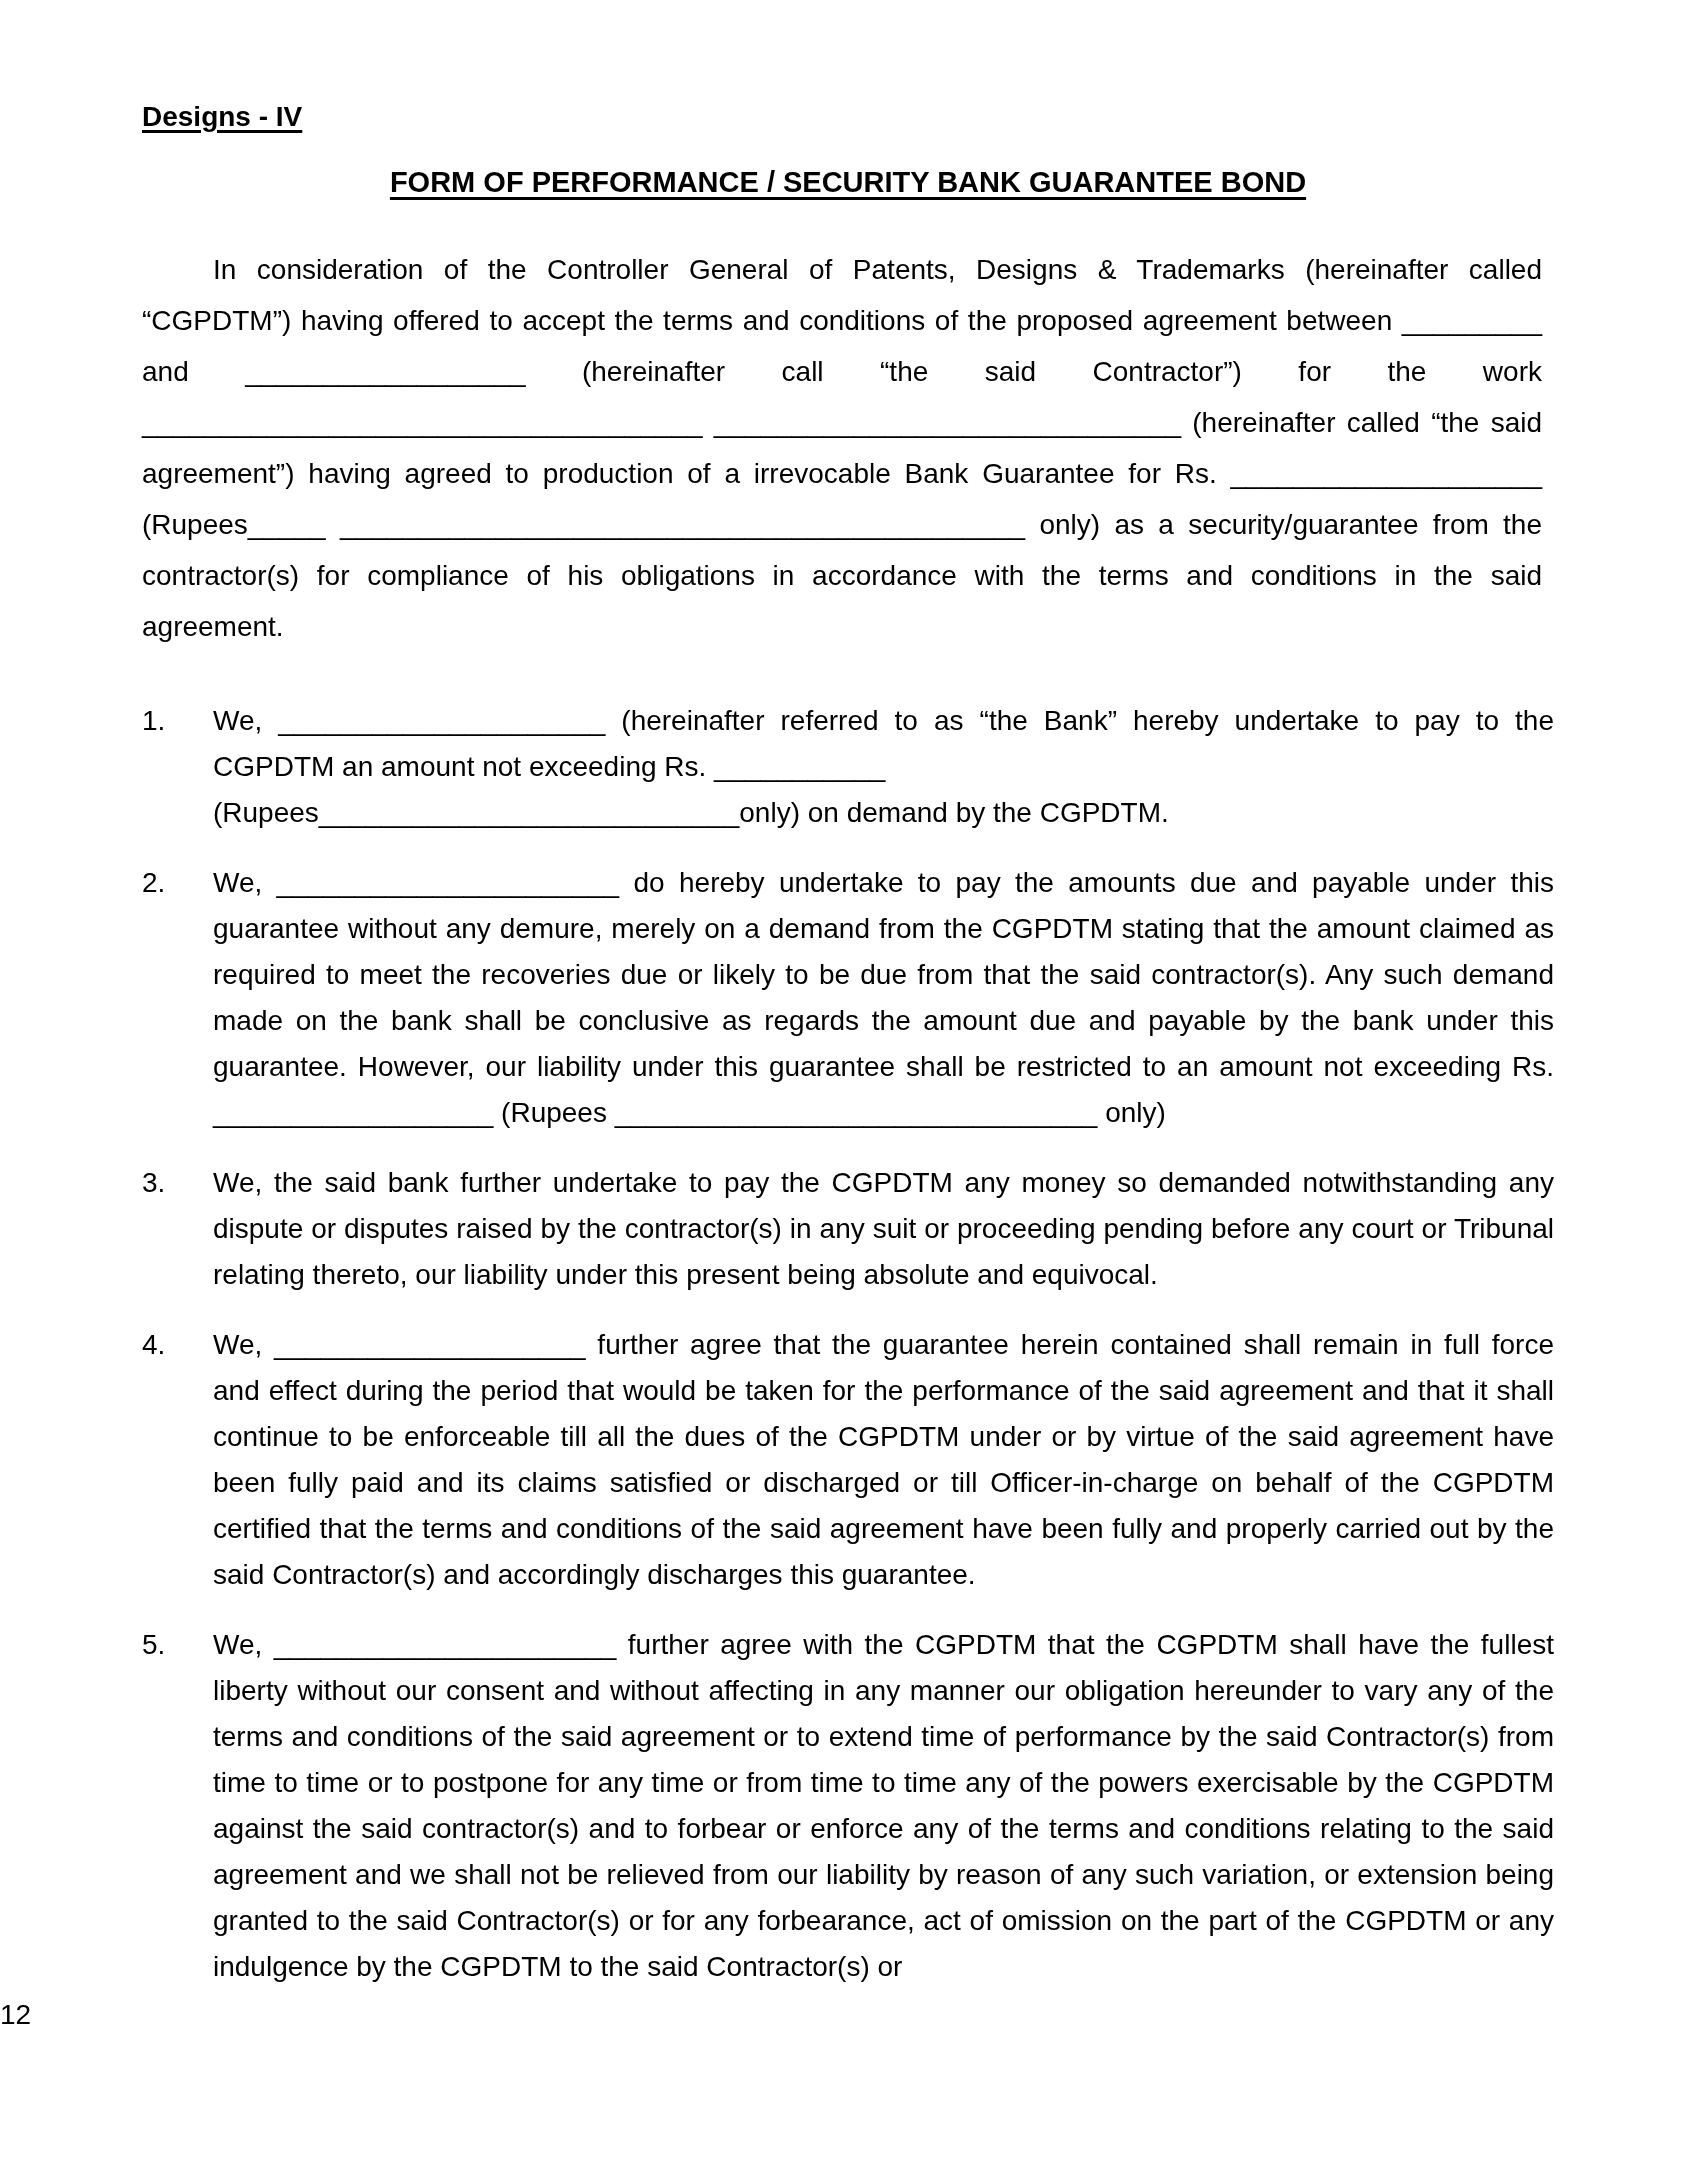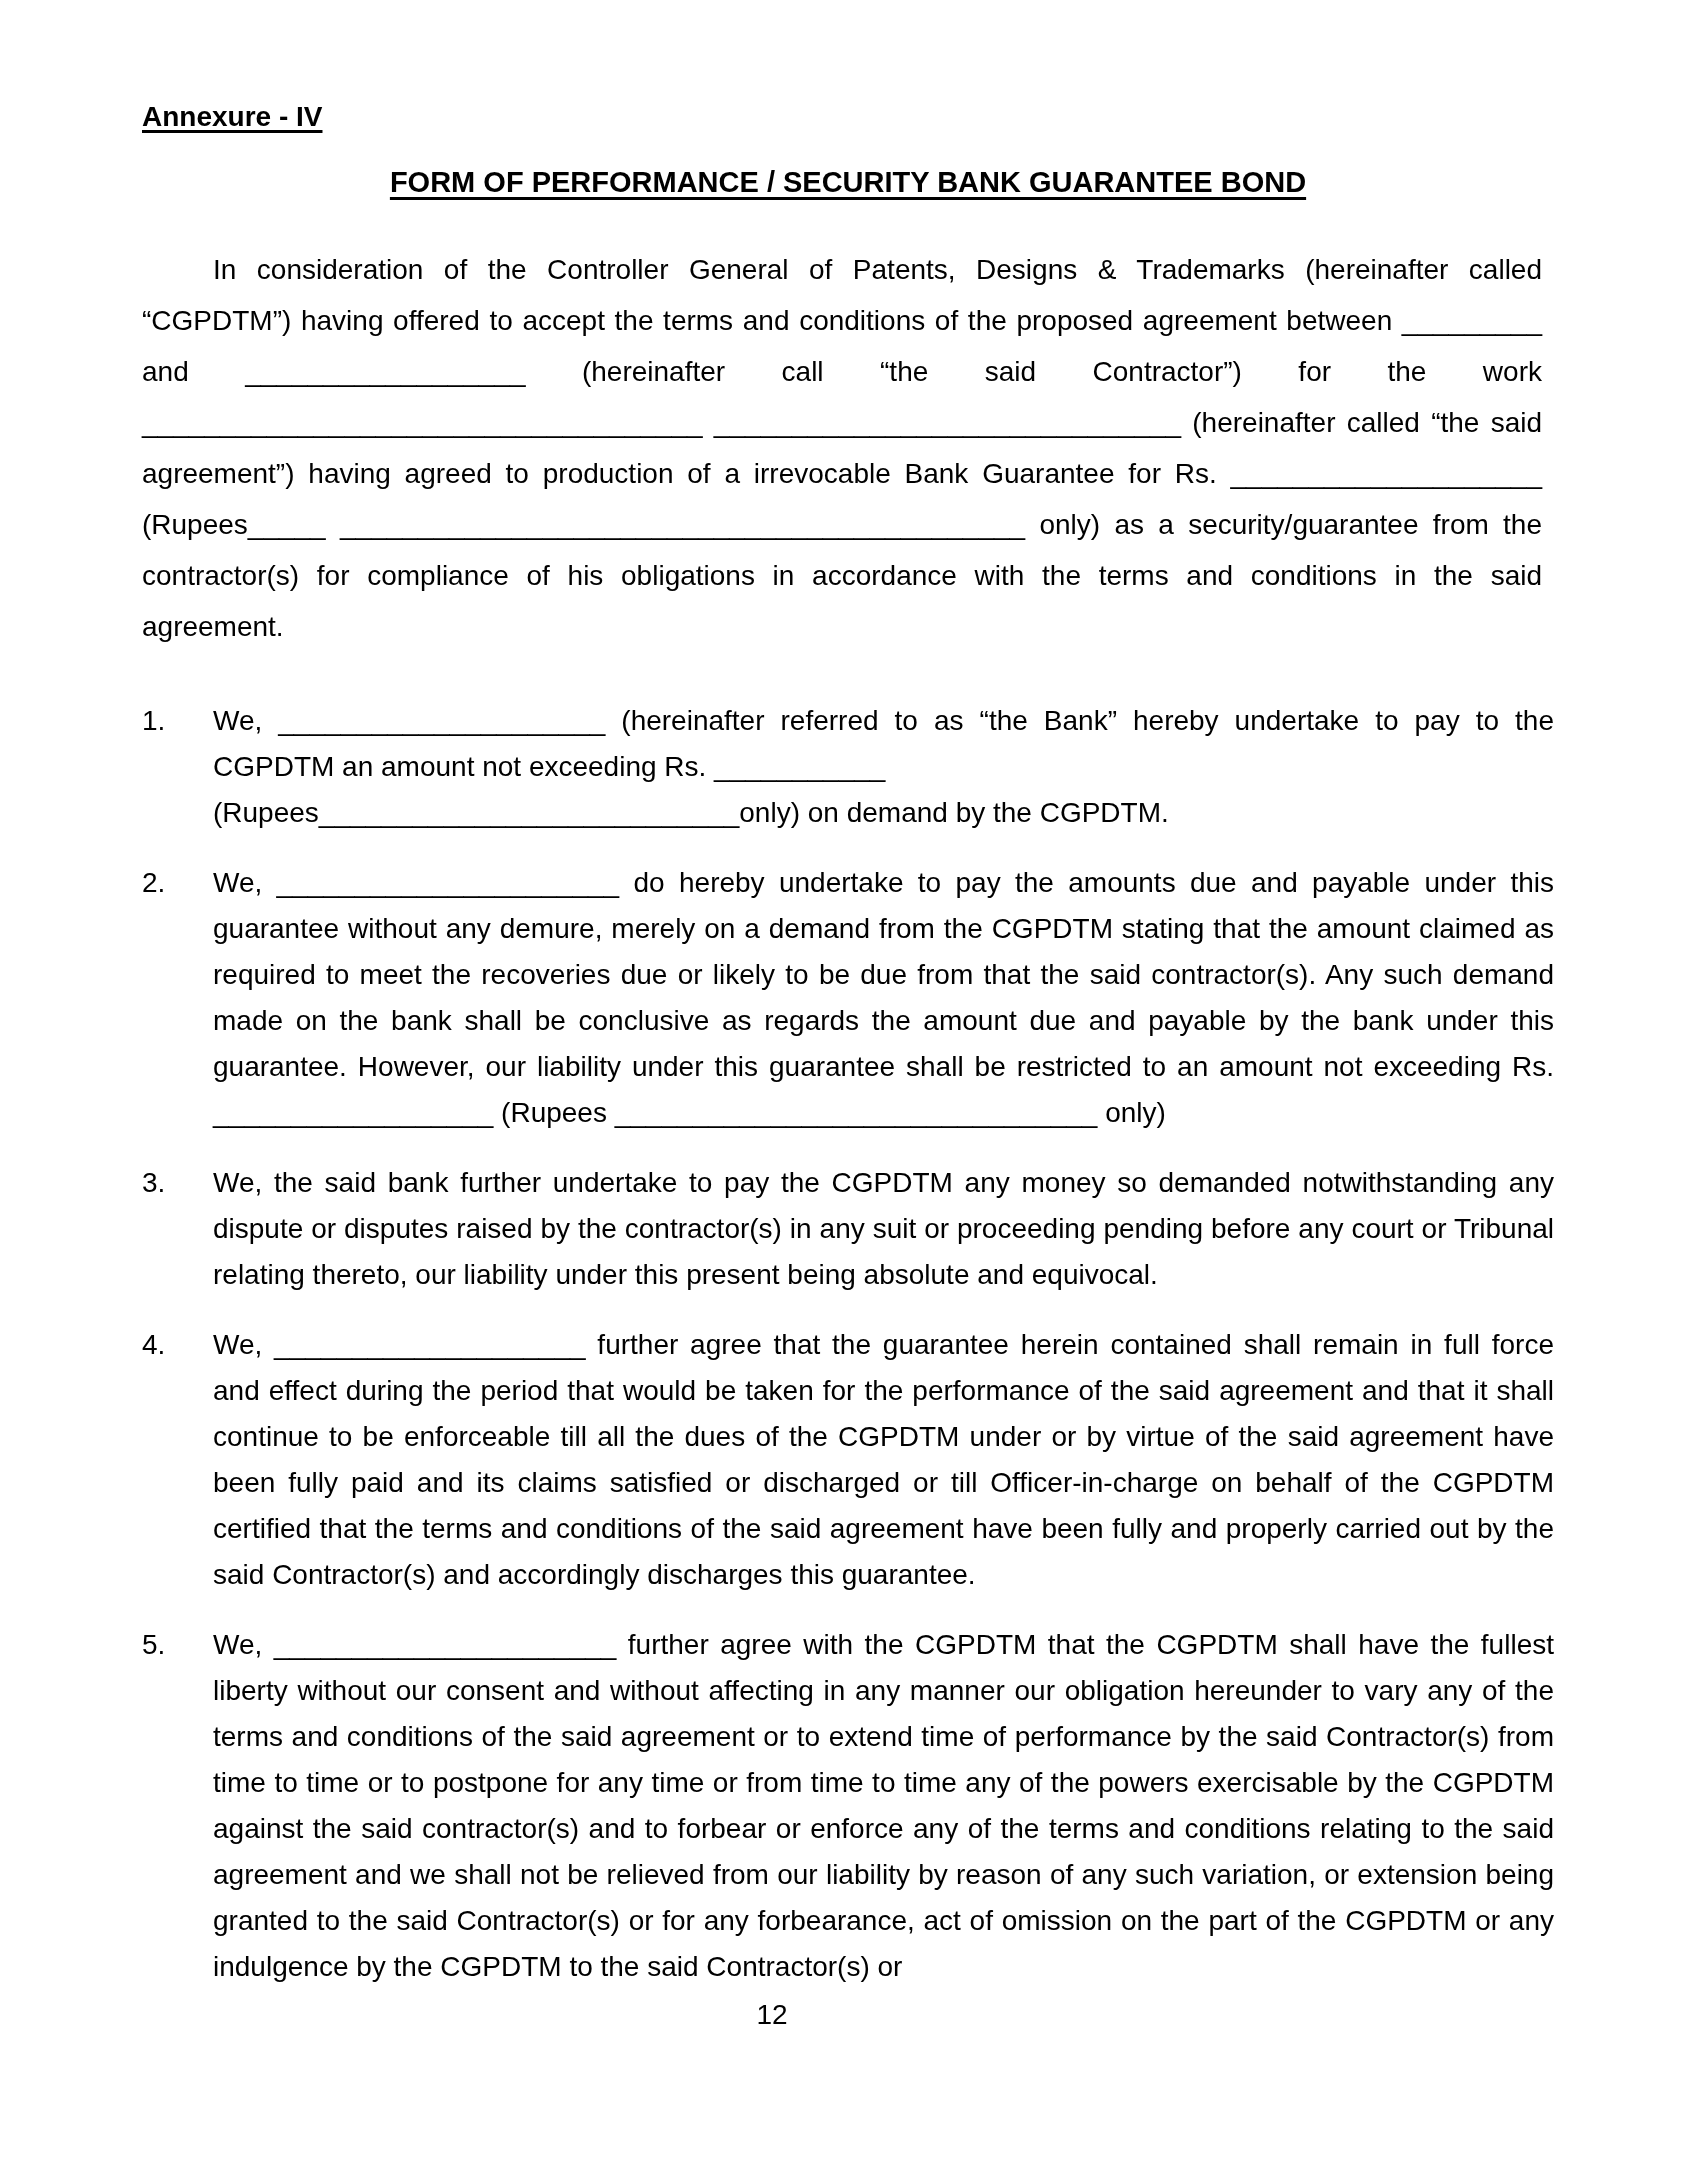--- a/index.html
+++ b/index.html
@@ -63,32 +63,31 @@
   .clause-text {
     flex: 1;
     text-align: justify;
     white-space: pre-wrap;
   }
   .footer {
     position: absolute;
     top: 1998px;
     left: 0;
     width: 1544px;
-    text-align: center;
     font-size: 28px;
     line-height: 1.2;
   }
 </style>
 </head>
 <body>
 
 <div class="page">
 
   <div class="annexure">
-    <span>Annexure - IV</span>
+    <span>Designs - IV</span>
   </div>
 
   <div class="title">
     <span>FORM OF PERFORMANCE / SECURITY BANK GUARANTEE BOND</span>
   </div>
 
   <p class="intro">In consideration of the Controller General of Patents, Designs &amp; Trademarks (hereinafter called “CGPDTM”) having offered to accept the terms and conditions of the proposed agreement between _________ and __________________ (hereinafter call “the said Contractor”) for the work ____________________________________ ______________________________ (hereinafter called “the said agreement”) having agreed to production of a irrevocable Bank Guarantee for Rs. ____________________ (Rupees_____ ____________________________________________ only) as a security/guarantee from the contractor(s) for compliance of his obligations in accordance with the terms and conditions in the said agreement.</p>
 
   <div class="clause-list">
 

